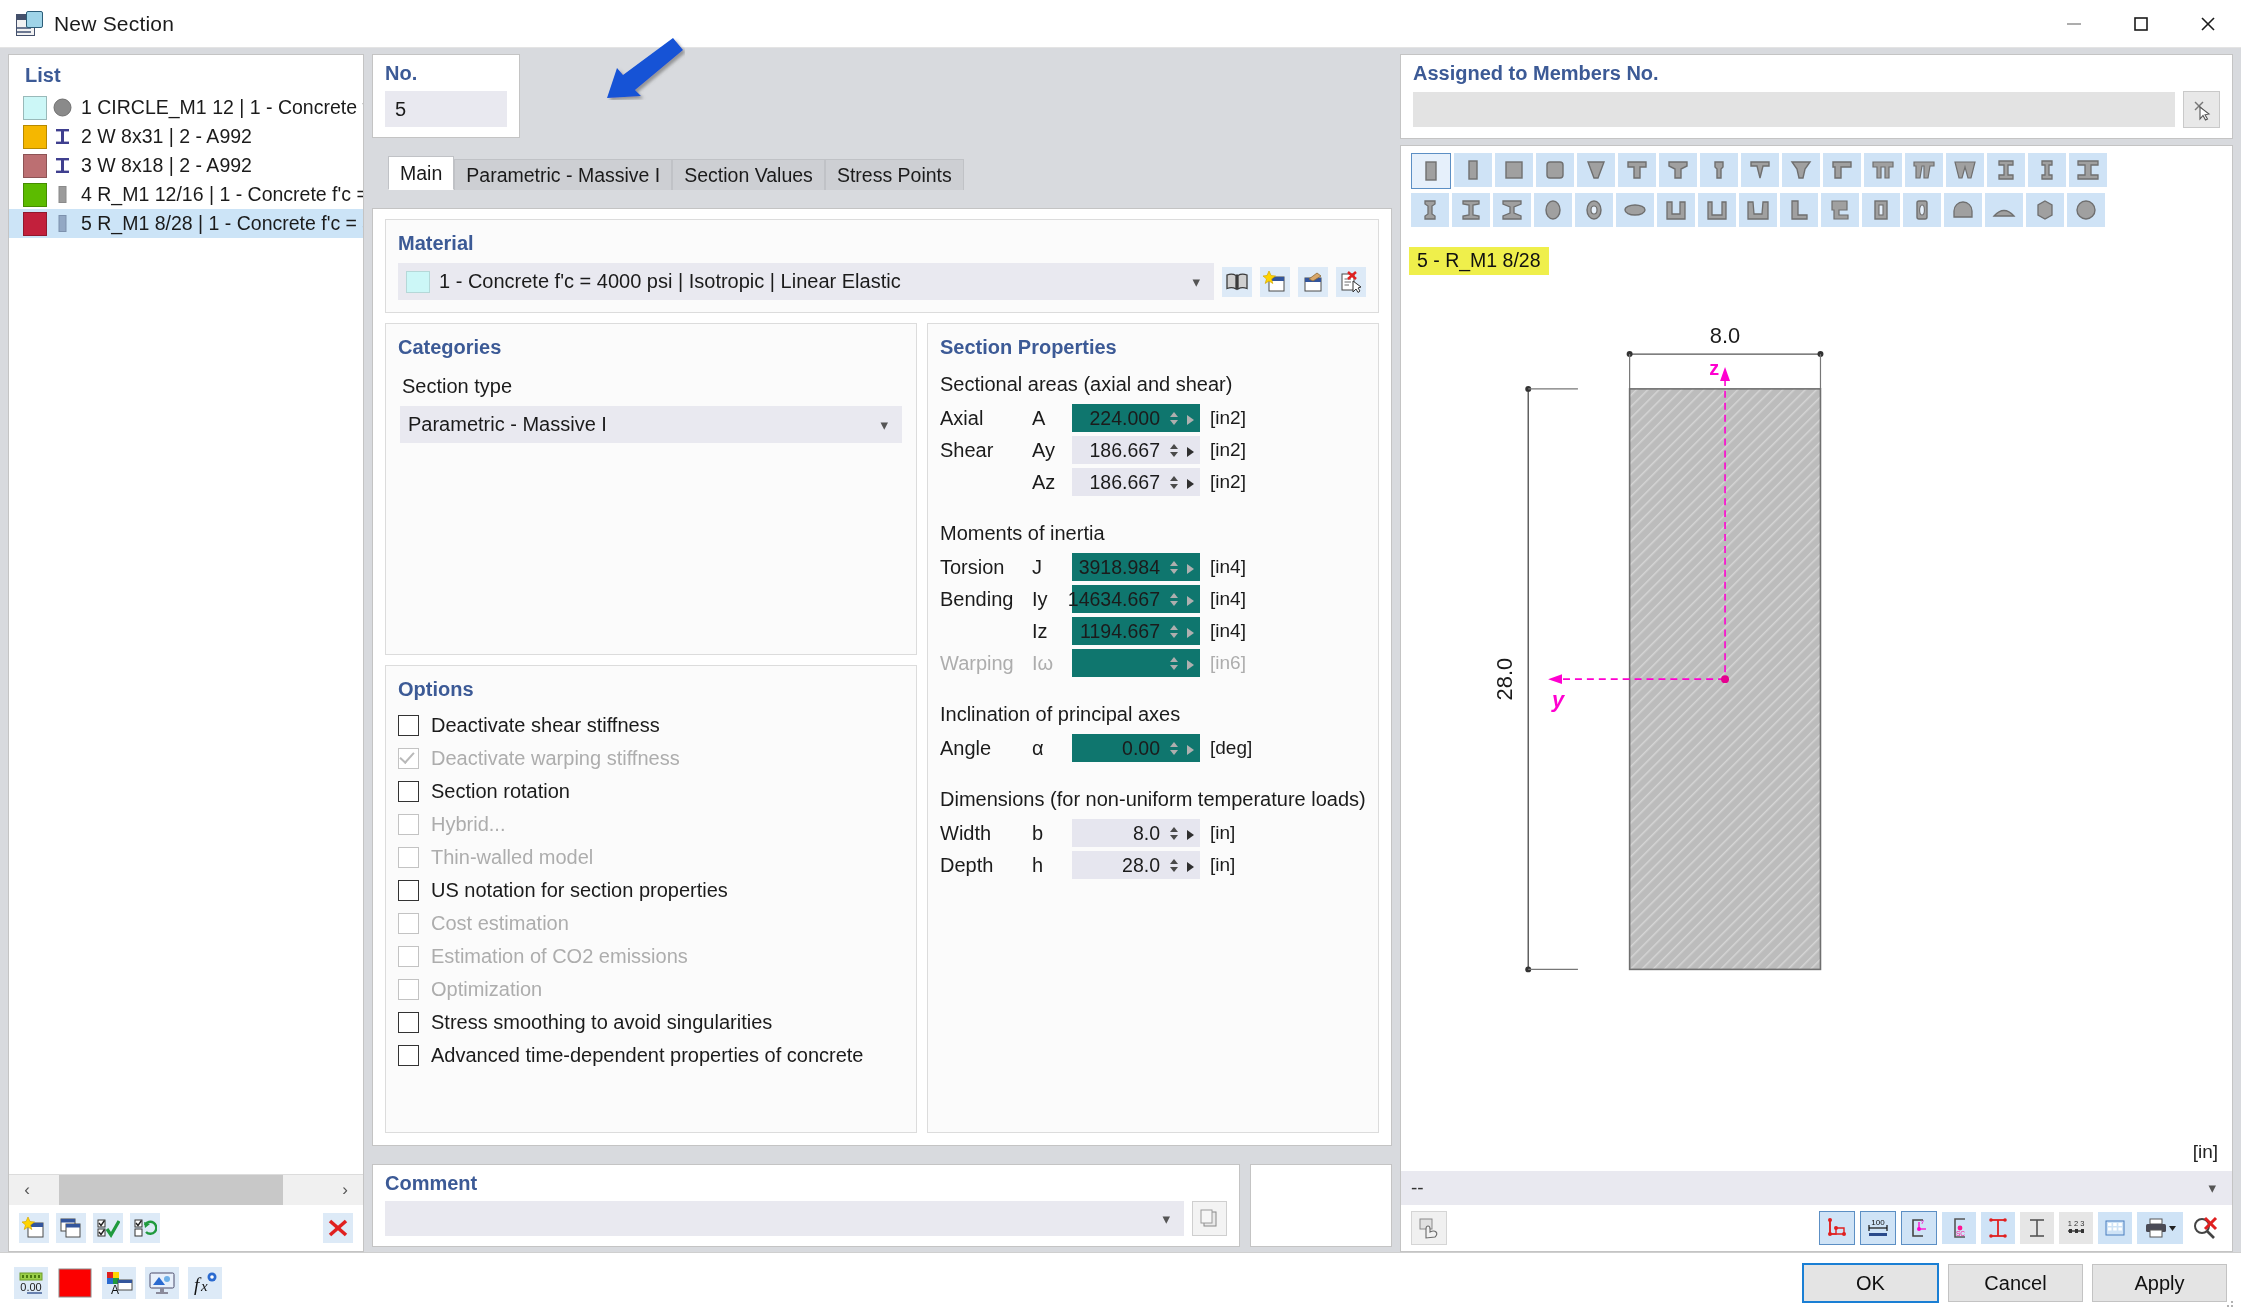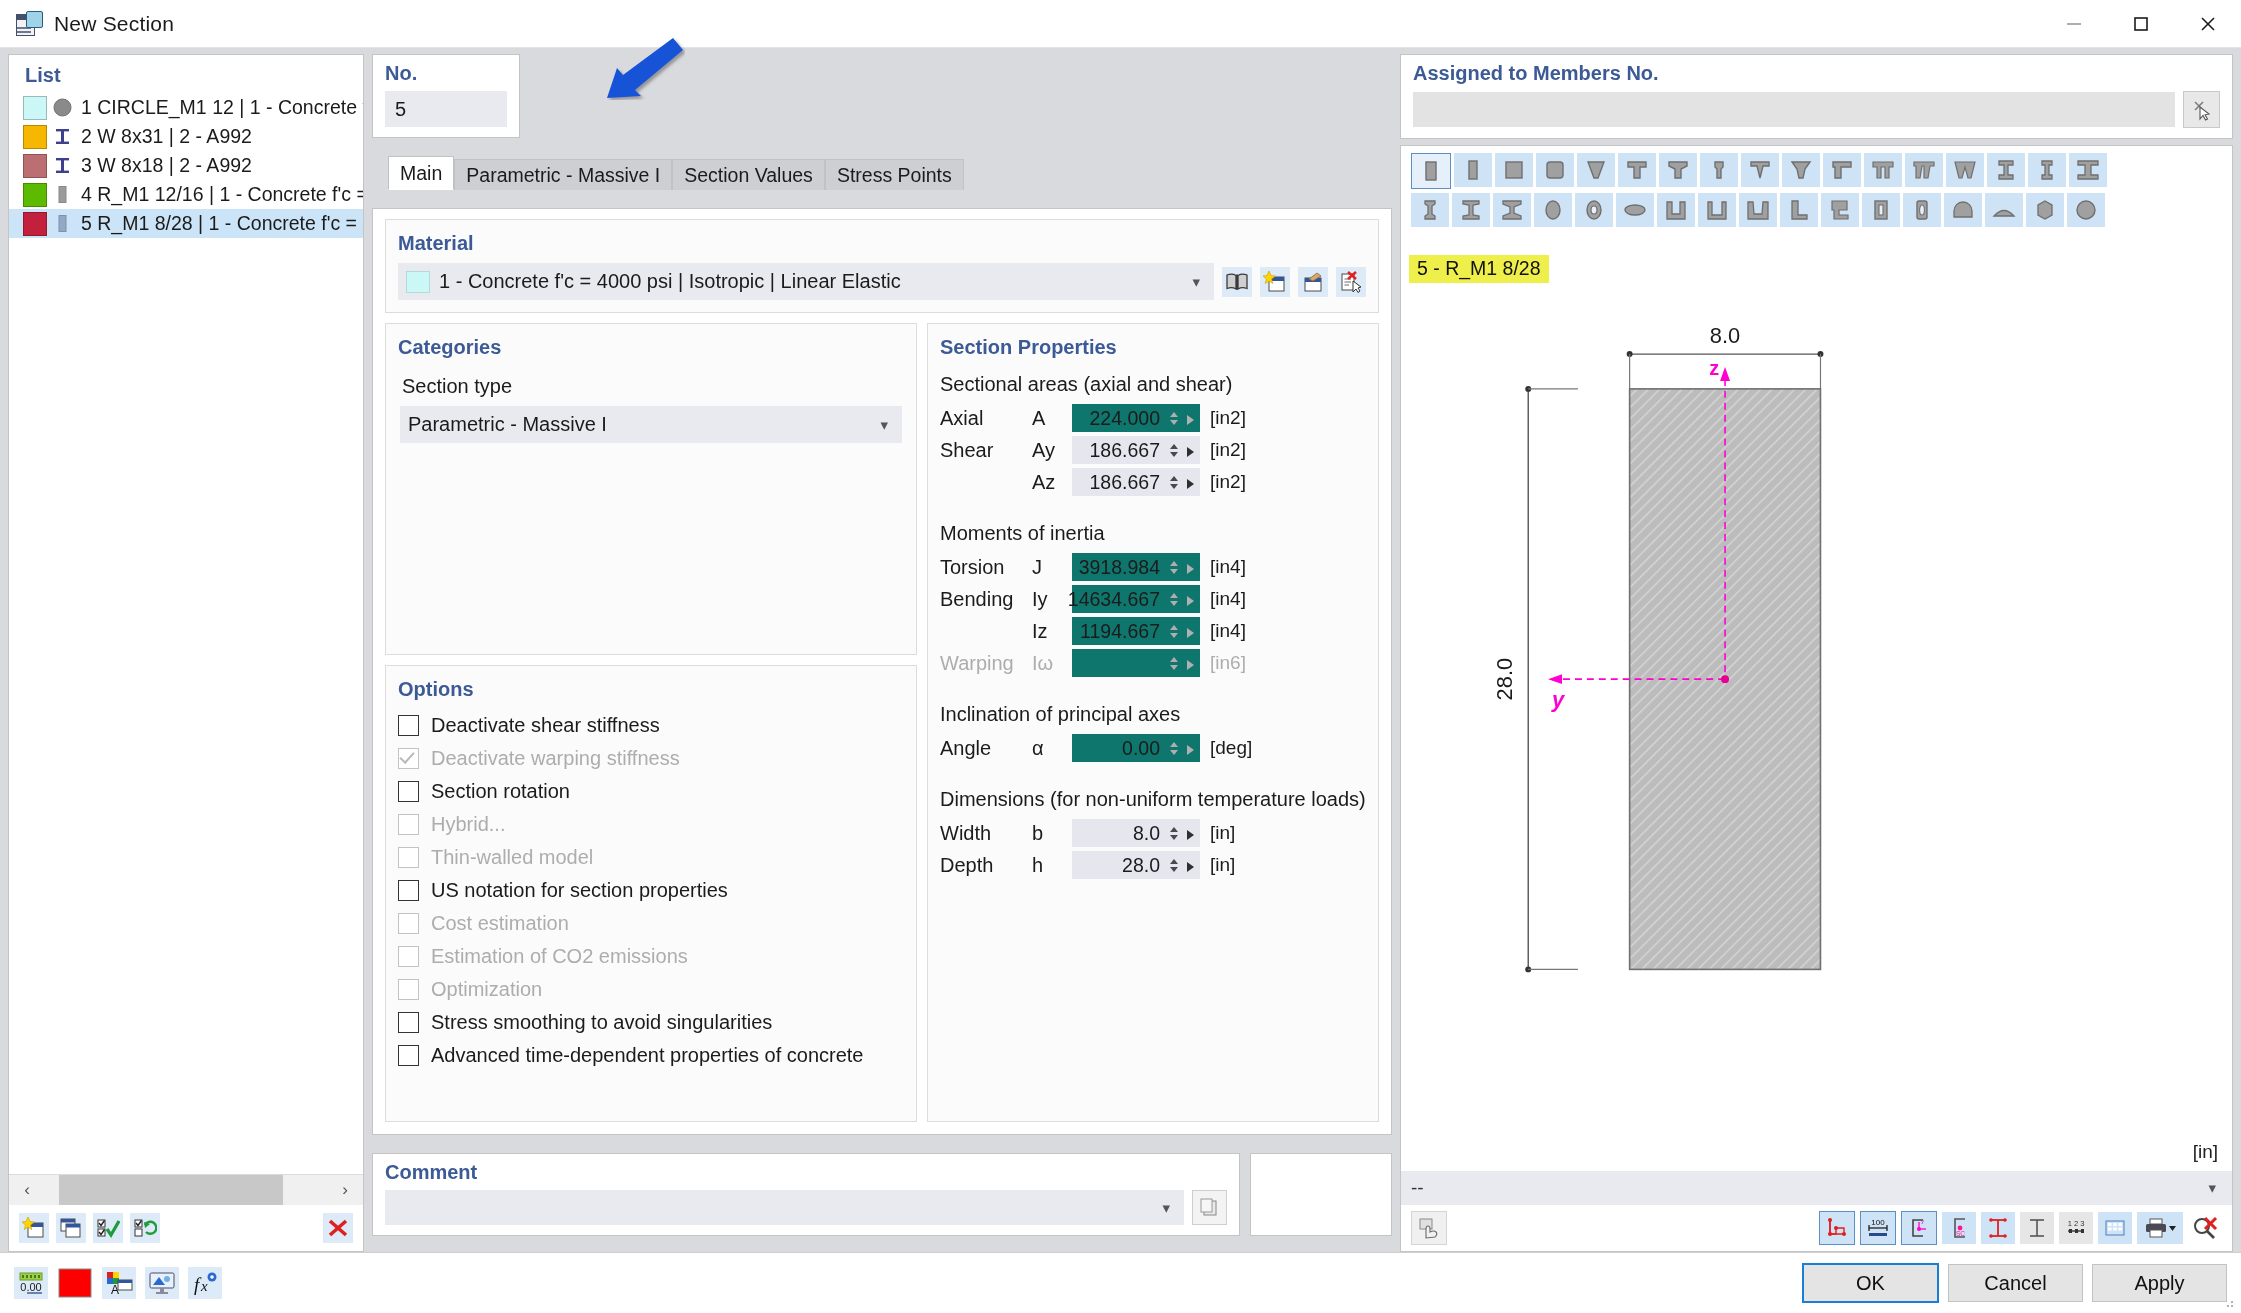--- a/index.html
+++ b/index.html
@@ -112,21 +112,21 @@
   .assigned{background:#fff;border:1px solid #c4c4c4;padding:7px 12px 10px 12px;flex:none;}
   .asg-row{display:flex;align-items:center;gap:8px;}
   .asg-in{flex:1;background:#e3e3e3;height:35px;}
   .asg-btn{width:35px;height:35px;background:#e8e8e8;border:1px solid #c9c9c9;display:flex;align-items:center;justify-content:center;flex:none;}
   .viewer{flex:1;background:#fff;border:1px solid #c4c4c4;display:flex;flex-direction:column;min-height:0;}
   .shapes{padding:7px 8px 6px 10px;display:flex;flex-direction:column;gap:4px;flex:none;}
   .shrow{display:flex;gap:3px;}
   .shcell{width:38px;height:34px;background:#cfe3f6;display:flex;align-items:center;justify-content:center;flex:none;}
   .shcell.sel{border:1px solid #5c8fc4;background:#e6f0fb;}
   .canvas{flex:1;position:relative;background:#fff;overflow:hidden;min-height:0;}
-  .tag{position:absolute;left:8px;top:22px;background:#efef4b;padding:2px 8px 3px 8px;font-size:19.5px;color:#111;}
+  .tag{position:absolute;left:8px;top:14px;background:#efef4b;padding:2px 8px 3px 8px;font-size:19.5px;color:#111;}
   .unit-br{position:absolute;right:14px;bottom:8px;font-size:19px;color:#222;}
   .vsel{height:34px;background:#e9e9f0;display:flex;align-items:center;padding:0 10px;font-size:19px;color:#333;flex:none;}
   .vtools{height:46px;background:#fff;display:flex;align-items:center;padding:0 10px;gap:5px;flex:none;}
   .vt{width:34px;height:32px;background:#cfe3f6;display:flex;align-items:center;justify-content:center;flex:none;position:relative;}
   .vt.off{background:#e6e6e6;}
   .vt.plain{background:#f0f0f0;border:1px solid #d5d5d5;}
   .vt.on{border:1px solid #5c8fc4;}
 
   
   .footer{height:60px;background:#fff;border-top:1px solid #cfcfcf;display:flex;align-items:center;padding:0 14px;gap:9px;flex:none;}
@@ -549,21 +549,21 @@
                     <i class="ar d"></i>
                   </span>
                   <span class="playr"><i class="play"></i></span>
                 </span>
               <span class="unit">[in]</span>
             </div>
           </div>
         </div>
       </div>
 
-      <div class="cmt-row" style="padding-bottom:16px;">
+      <div class="cmt-row" style="padding-bottom:5px;">
         <div class="cmt">
           <div class="legend" style="margin-bottom:6px;">Comment</div>
           <div class="cmt-in">
             <div class="cmt-box">
               <span></span>
               <span class="chev" style="margin-left:auto">▾</span>
             </div>
             <div class="ibtn plain" style="border:1px solid #cfcfcf;background:#f3f3f3;width:33px;height:33px;">
               <svg width="21" height="20" viewBox="0 0 21 20">
                   <rect x="5" y="3" width="12" height="14" fill="#e9e9e9" stroke="#888"></rect>

